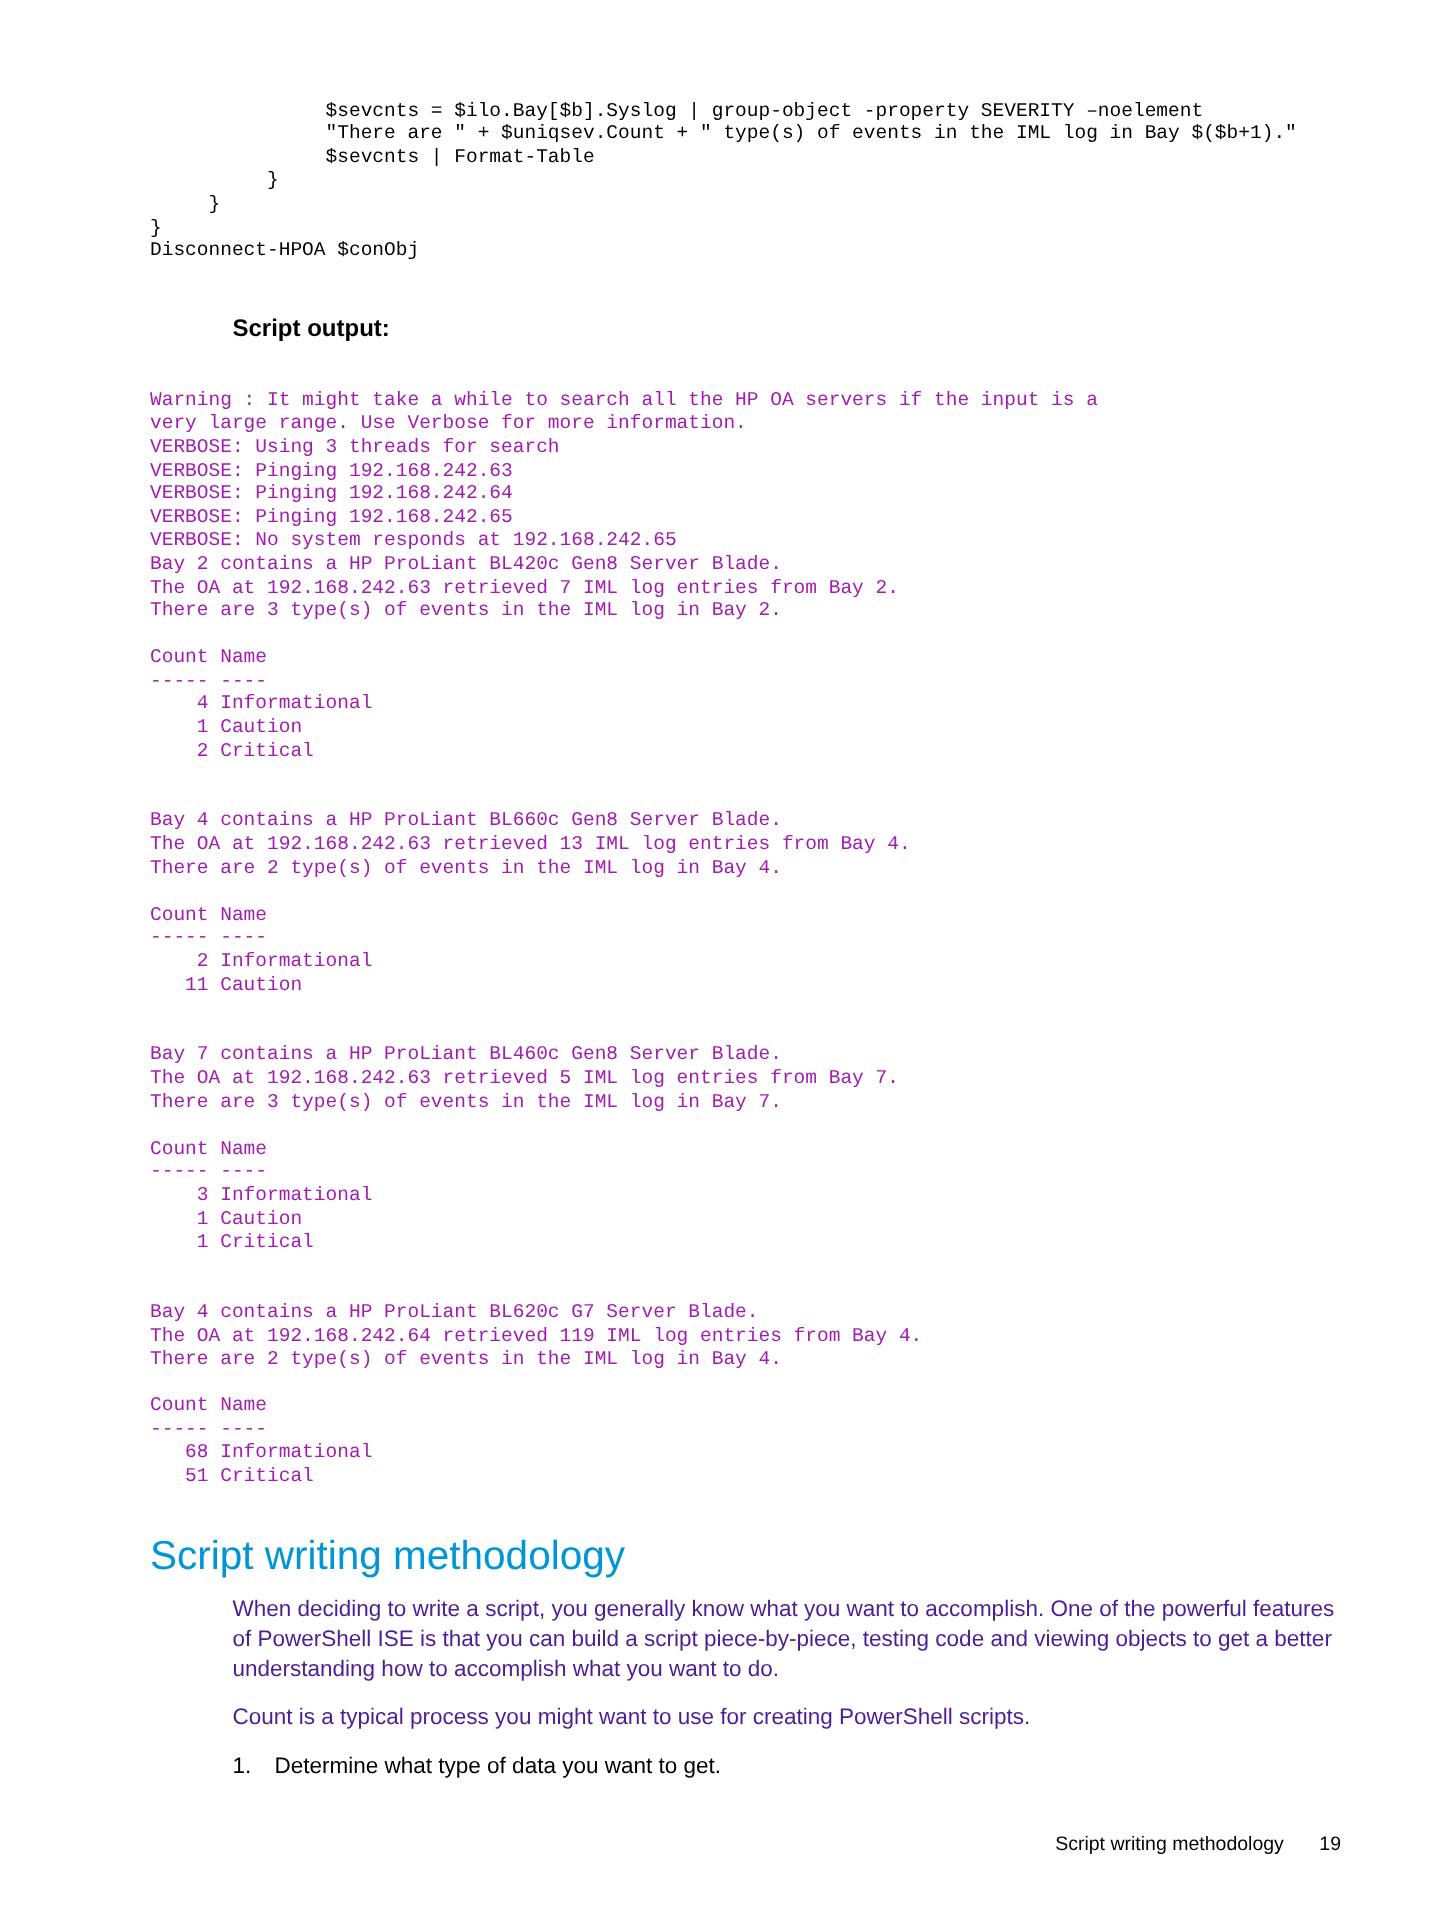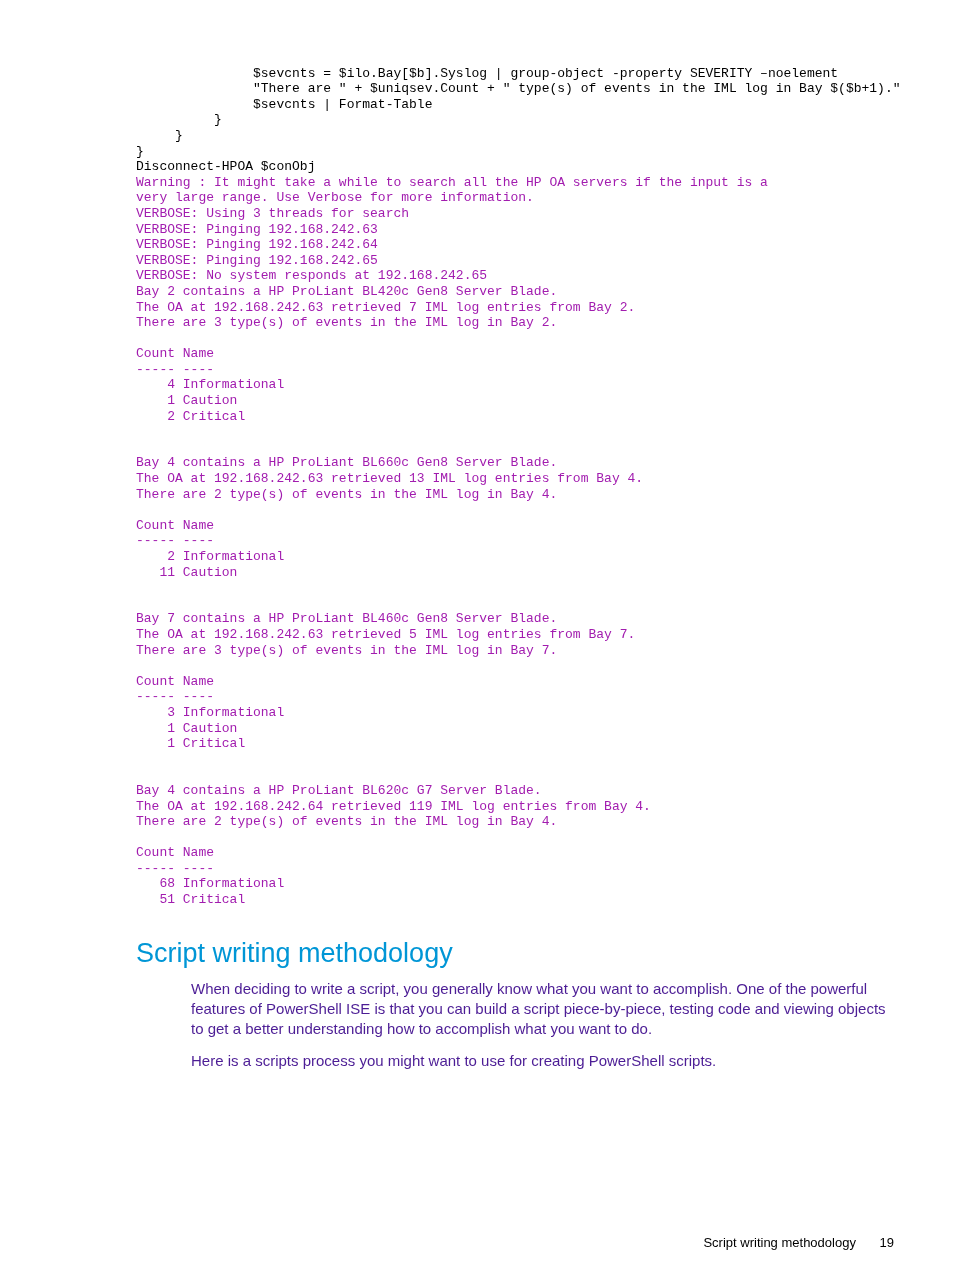--- a/index.html
+++ b/index.html
@@ -6,21 +6,20 @@
       margin: 0;
       padding: 0;
       background: #ffffff;
       font-family: Arial, Helvetica, sans-serif;
       width: 954px;
       height: 1271px;
       position: relative;
     }
     .page {
       padding: 50px 60px 40px 100px;
-      margin-left: 36px;
     }
     .code-block {
       font-family: "Courier New", Courier, monospace;
       font-size: 13px;
       line-height: 1.2;
       white-space: pre;
       color: #000;
     }
     .script-output-heading {
       font-family: Arial, Helvetica, sans-serif;
@@ -61,21 +60,21 @@
       line-height: 1.35;
       color: #000;
       margin-left: 55px;
     }
     .numbered-list .num {
       display: inline-block;
       width: 28px;
     }
     .footer {
       position: absolute;
-      bottom: 21px;
+      bottom: 35px;
       right: 60px;
       font-family: Arial, Helvetica, sans-serif;
       font-size: 13px;
       color: #000;
     }
     .footer .label {
       margin-right: 20px;
     }
   </style>
 </head>
@@ -85,20 +84,21 @@
 
   <div class="code-block">
 <span>               $sevcnts = $ilo.Bay[$b].Syslog | group-object -property SEVERITY –noelement</span>
 <span>               "There are " + $uniqsev.Count + " type(s) of events in the IML log in Bay $($b+1)."</span>
 <span>               $sevcnts | Format-Table</span>
 <span>          }</span>
 <span>     }</span>
 <span>}</span>
 <span>Disconnect-HPOA $conObj</span></div>
 
+  <div class="script-output-heading">Script output:</div>
 
   <div class="output-block">Warning : It might take a while to search all the HP OA servers if the input is a
 very large range. Use Verbose for more information.
 VERBOSE: Using 3 threads for search
 VERBOSE: Pinging 192.168.242.63
 VERBOSE: Pinging 192.168.242.64
 VERBOSE: Pinging 192.168.242.65
 VERBOSE: No system responds at 192.168.242.65
 Bay 2 contains a HP ProLiant BL420c Gen8 Server Blade.
 The OA at 192.168.242.63 retrieved 7 IML log entries from Bay 2.
@@ -138,21 +138,24 @@
 
 Count Name
 ----- ----
    68 Informational
    51 Critical</div>
 
   <div class="section-heading">Script writing methodology</div>
 
   <div class="body-text">When deciding to write a script, you generally know what you want to accomplish. One of the powerful features of PowerShell ISE is that you can build a script piece-by-piece, testing code and viewing objects to get a better understanding how to accomplish what you want to do.</div>
 
-  <div class="body-text">Here is a scripts process you might want to use for creating PowerShell scripts.</div>
+  <div class="body-text">Count is a typical process you might want to use for creating PowerShell scripts.</div>
 
+  <div class="numbered-list">
+    <span class="num">1.</span><span>Determine what type of data you want to get.</span>
+  </div>
 
 </div>
 
 <div class="footer">
   <span class="label">Script writing methodology</span>
   <span>19</span>
 </div>
 
 </body></html>

